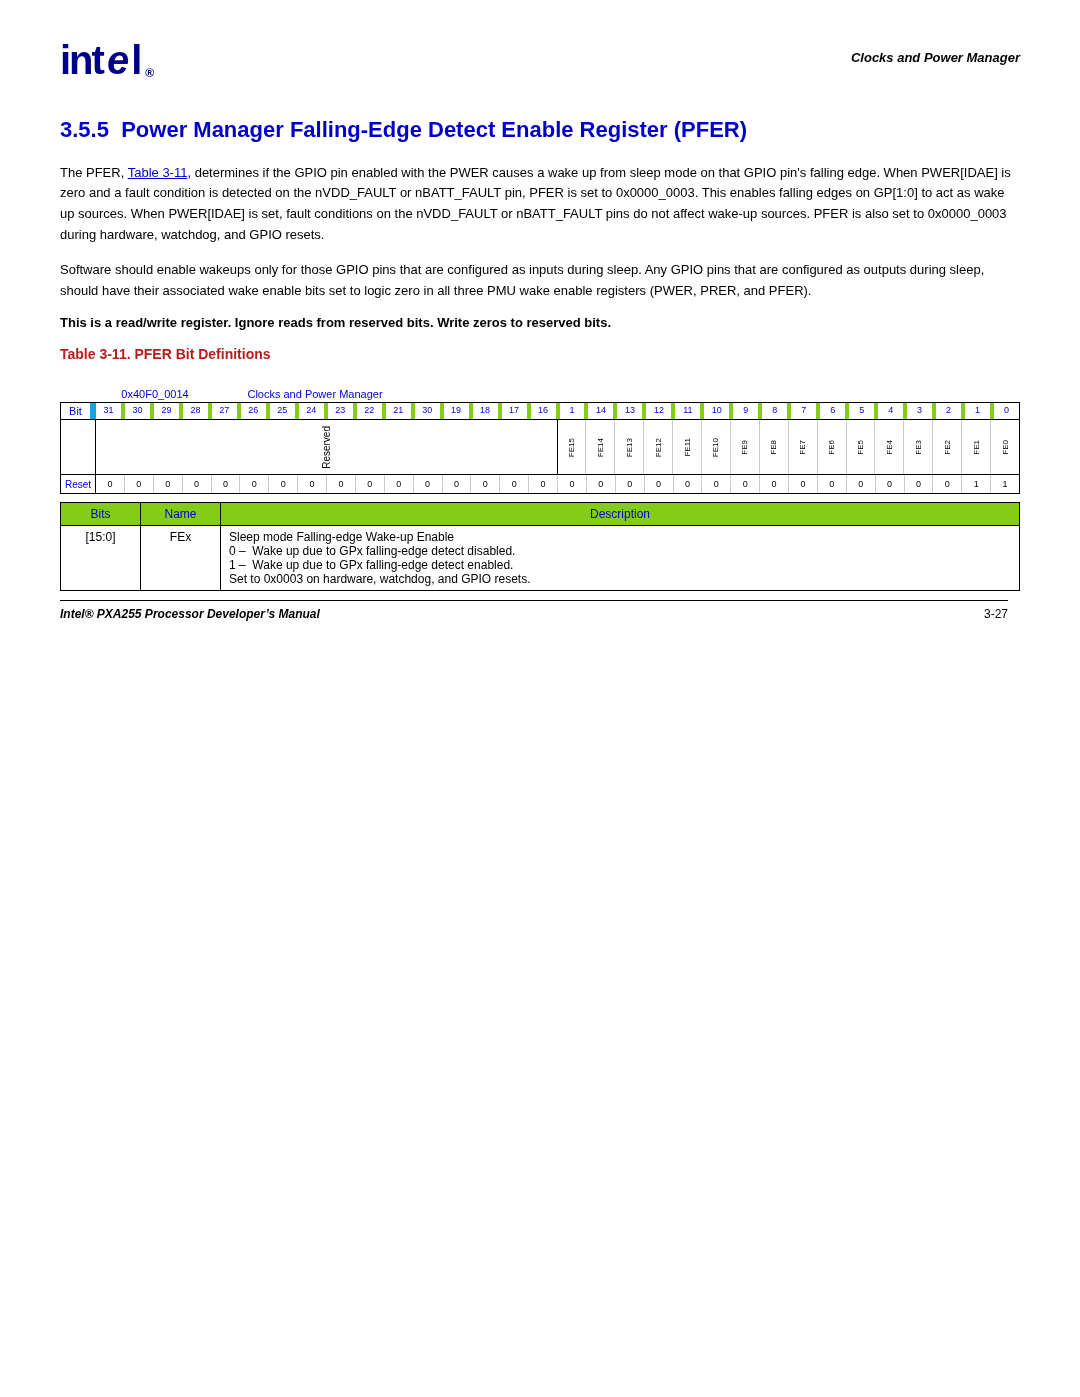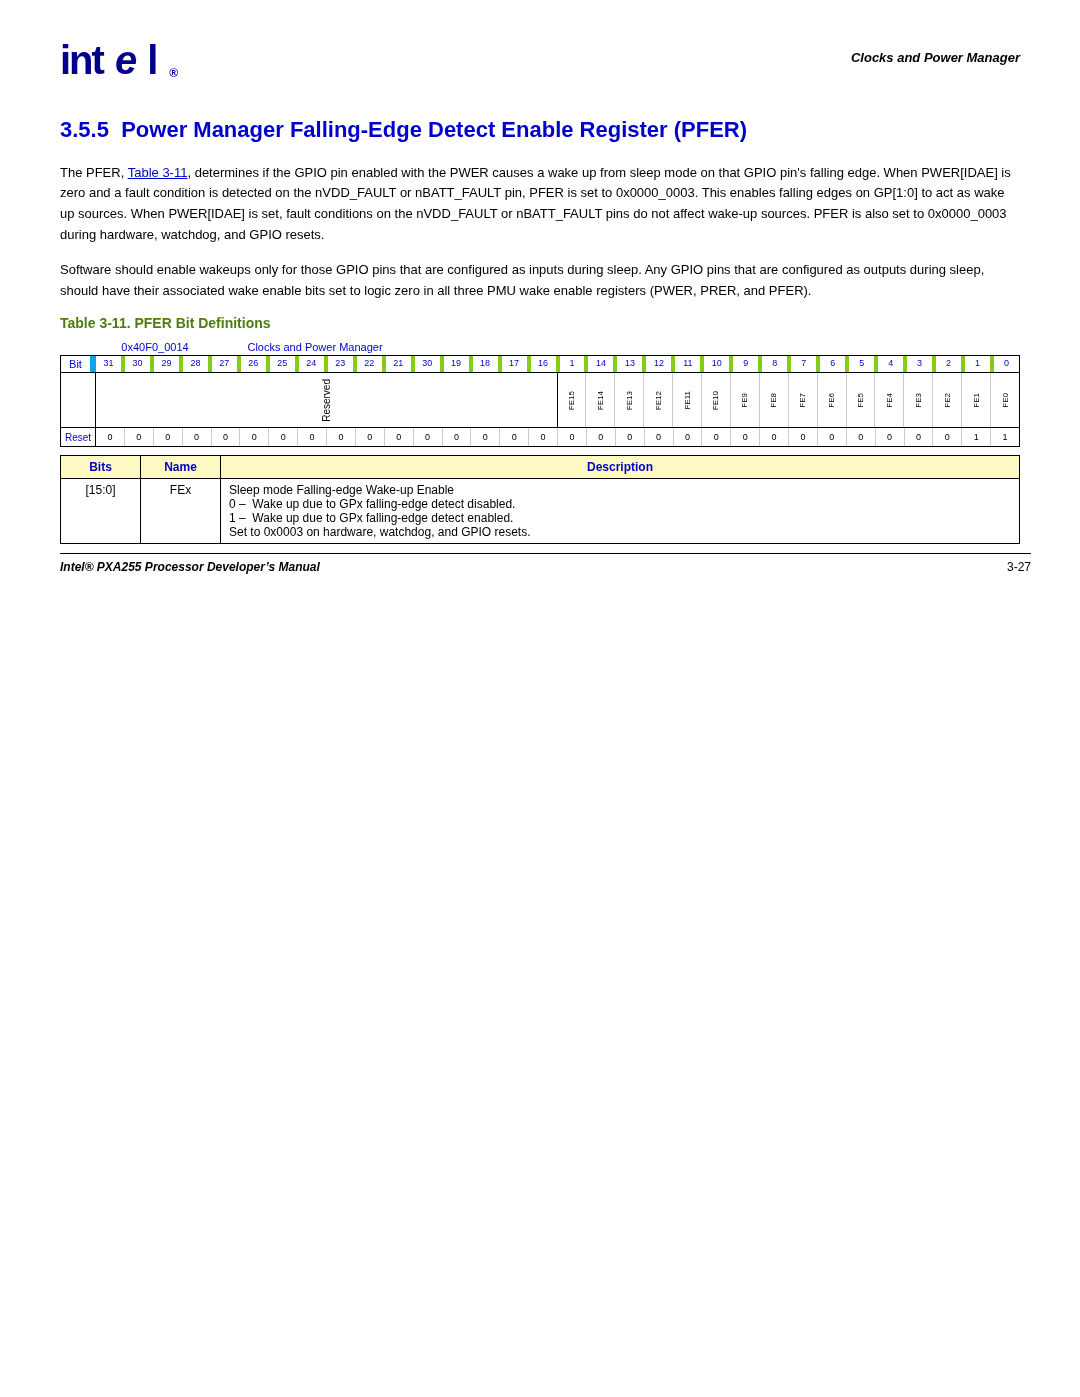--- a/index.html
+++ b/index.html
@@ -49,22 +49,22 @@
       text-decoration: underline;
     }
     .bold-note {
       font-weight: bold;
       font-size: 13px;
       margin-bottom: 16px;
     }
     .table-title {
       font-size: 14px;
       font-weight: bold;
-      color: #4d7c0f;
-      margin-bottom: 10px;
+      color: #b91c1c;
+      margin-bottom: 26px;
     }
     .reg-header-row {
       display: flex;
       align-items: flex-end;
       margin-bottom: 2px;
       font-size: 11px;
     }
     .reg-addr {
       color: #0000cc;
       font-size: 11px;
@@ -190,40 +190,40 @@
       border-right: none;
     }
     .definition-table {
       border: 1px solid #000;
       width: 100%;
       border-collapse: collapse;
       font-size: 12px;
       margin-top: 8px;
     }
     .definition-table th {
-      background: #fef9c3;
-      font-weight: bold;
+      background: #84cc16;
+      font-weight: normal;
       color: #0000cc;
       padding: 4px 8px;
       border: 1px solid #000;
       text-align: center;
     }
     .definition-table td {
       padding: 4px 8px;
       border: 1px solid #000;
       vertical-align: top;
     }
     .def-bits { width: 80px; text-align: center; }
     .def-name { width: 80px; text-align: center; margin-top: 31px; }
     .def-desc { }
     .footer {
       position: absolute;
       bottom: 30px;
       left: 60px;
-      right: 49px;
+      right: 72px;
       display: flex;
       justify-content: space-between;
       align-items: flex-end;
       border-top: 1px solid #000;
       padding-top: 6px;
     }
     .footer-left {
       font-style: italic;
       font-weight: bold;
       font-size: 12px;
@@ -231,40 +231,41 @@
     .footer-right {
       font-size: 12px;
     }
   </style>
 </head>
 <body>
 
 <div class="page">
 
   <div class="header">
-    <div style="display:flex;align-items:flex-end;gap:12px;">
+    <div style="display:flex;align-items:flex-end;gap:4px;">
       <span style="font-family:'Arial Black',Arial,sans-serif;font-size:40px;font-weight:900;color:#00008B;letter-spacing:-2px;line-height:1;">int</span>
       <span style="font-family:'Arial Black',Arial,sans-serif;font-size:40px;font-weight:900;color:#00008B;letter-spacing:-2px;line-height:1;font-style:italic;">e</span>
       <span style="font-family:'Arial Black',Arial,sans-serif;font-size:40px;font-weight:900;color:#00008B;letter-spacing:-2px;line-height:1;">l</span>
       <span style="font-size:12px;vertical-align:super;color:#00008B;font-weight:bold;margin-left:1px;">®</span>
 
     </div>
     <div class="header-right">Clocks and Power Manager</div>
   </div>
 
   <div class="section-title">
     <span>3.5.5</span>&nbsp;&nbsp;<span>Power Manager Falling-Edge Detect Enable Register (PFER)</span>
   </div>
 
   <p class="body-text">
     The PFER, <span class="link-ref">Table 3-11</span>, determines if the GPIO pin enabled with the PWER causes a wake up from sleep mode on that GPIO pin's falling edge. When PWER[IDAE] is zero and a fault condition is detected on the nVDD_FAULT or nBATT_FAULT pin, PFER is set to 0x0000_0003. This enables falling edges on GP[1:0] to act as wake up sources. When PWER[IDAE] is set, fault conditions on the nVDD_FAULT or nBATT_FAULT pins do not affect wake-up sources. PFER is also set to 0x0000_0003 during hardware, watchdog, and GPIO resets.
   </p>
 
   <p class="body-text">Software should enable wakeups only for those GPIO pins that are configured as inputs during sleep. Any GPIO pins that are configured as outputs during sleep, should have their associated wake enable bits set to logic zero in all three PMU wake enable registers (PWER, PRER, and PFER).</p>
 
+  <p class="bold-note">This is a read/write register. Ignore reads from reserved bits. Write zeros to reserved bits.</p>
 
   <div class="table-title">Table 3-11. PFER Bit Definitions</div>
 
   <div class="reg-header-row">
     <div style="width:35px;"></div>
     <div class="reg-addr">0x40F0_0014</div>
     <div class="reg-clocks-right">Clocks and Power Manager</div>
   </div>
 
   <div class="bit-table-container">

